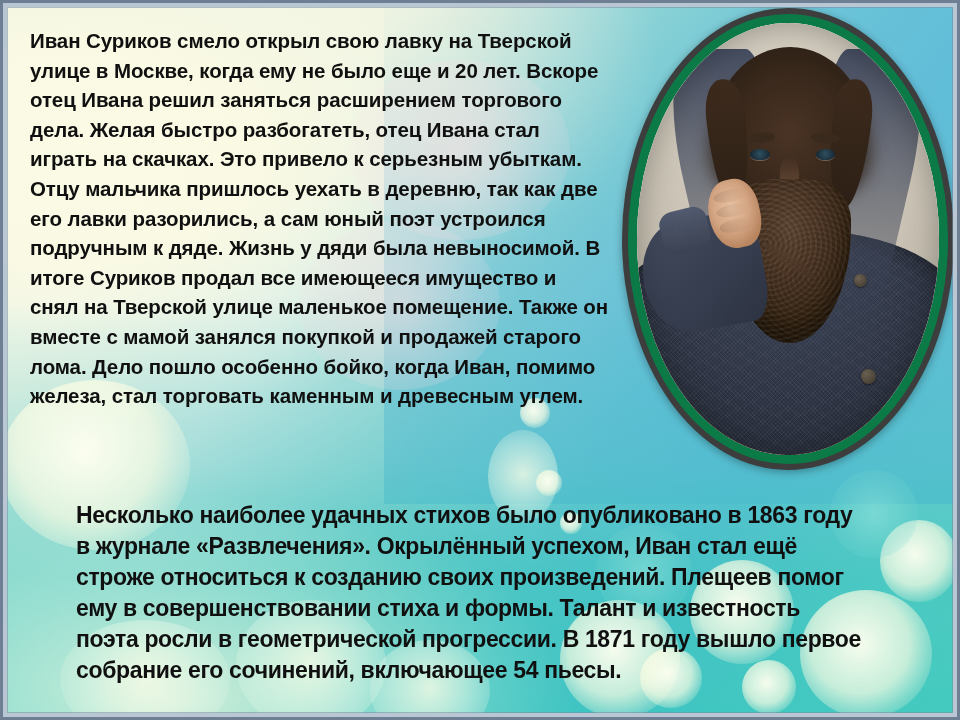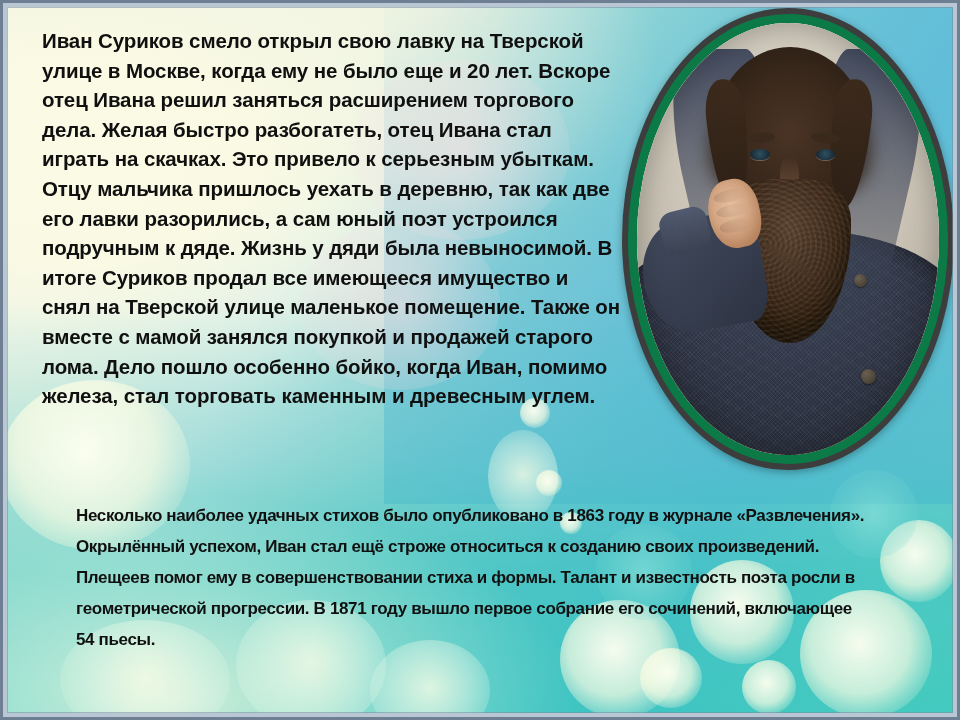--- a/index.html
+++ b/index.html
@@ -69,31 +69,31 @@
 
   
   .text-block {
     position: absolute;
     color: #101010;
     font-weight: 700;
     letter-spacing: -0.1px;
     white-space: pre-line;
   }
   #para-main {
-    left: 42px;
+    left: 30px;
     top: 26px;
     width: 580px;
     font-size: 20.5px;
     line-height: 29.6px;
   }
   #para-second {
     left: 76px;
     top: 500px;
     width: 790px;
-    font-size: 17px;
+    font-size: 23px;
     line-height: 31px;
     letter-spacing: -0.35px;
   }
 
   
   #portrait-wrap {
     position: absolute;
     left: 622px;
     top: 8px;
     width: 332px;

